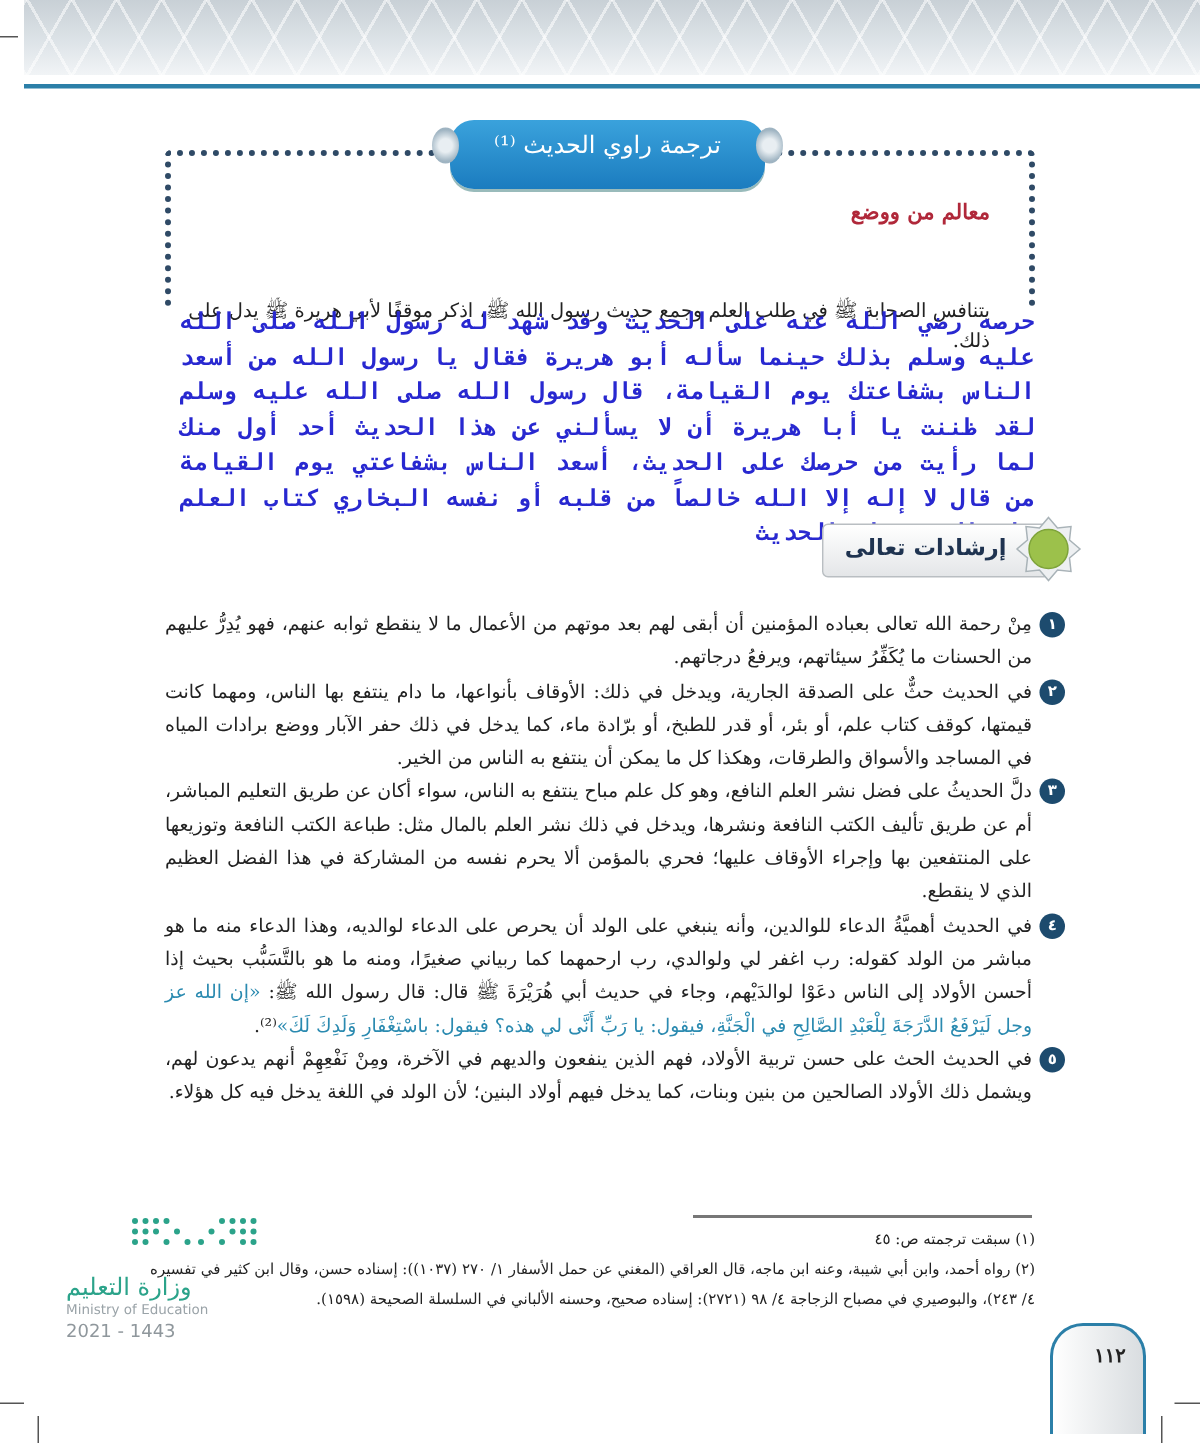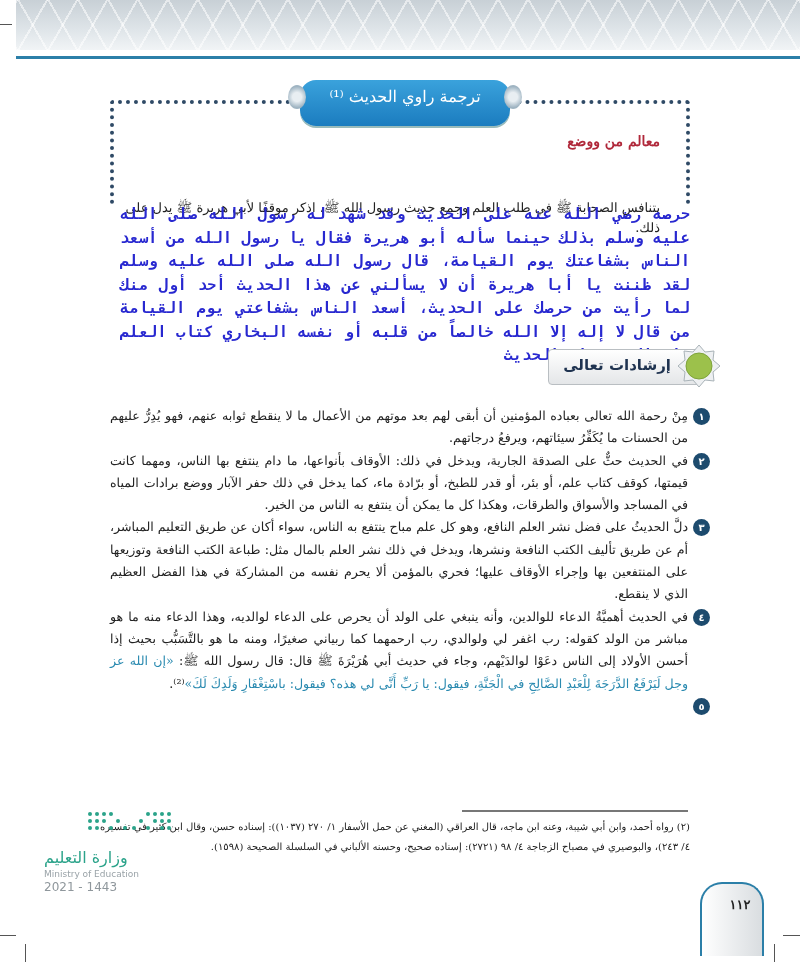--- a/index.html
+++ b/index.html
@@ -77,25 +77,27 @@
   <div class="point">
     <span class="num">٣</span>
     <span>دلَّ الحديثُ على فضل نشر العلم النافع، وهو كل علم مباح ينتفع به الناس، سواء أكان عن طريق التعليم المباشر، أم عن طريق تأليف الكتب النافعة ونشرها، ويدخل في ذلك نشر العلم بالمال مثل: طباعة الكتب النافعة وتوزيعها على المنتفعين بها وإجراء الأوقاف عليها؛ فحري بالمؤمن ألا يحرم نفسه من المشاركة في هذا الفضل العظيم الذي لا ينقطع.</span>
   </div>
   <div class="point">
     <span class="num">٤</span>
     <span>في الحديث أهميَّةُ الدعاء للوالدين، وأنه ينبغي على الولد أن يحرص على الدعاء لوالديه، وهذا الدعاء منه ما هو مباشر من الولد كقوله: رب اغفر لي ولوالدي، رب ارحمهما كما ربياني صغيرًا، ومنه ما هو بالتَّسَبُّب بحيث إذا أحسن الأولاد إلى الناس دعَوْا لوالدَيْهم، وجاء في حديث أبي هُرَيْرَةَ ﷺ قال: قال رسول الله ﷺ: </span><span class="hadith">«إن الله عز وجل لَيَرْفَعُ الدَّرَجَةَ لِلْعَبْدِ الصَّالِحِ في الْجَنَّةِ، فيقول: يا رَبِّ أَنَّى لي هذه؟ فيقول: باسْتِغْفَارِ وَلَدِكَ لَكَ»</span><span>⁽²⁾.</span>
   </div>
   <div class="point">
     <span class="num">٥</span>
+    <span>في الحديث الحث على حسن تربية الأولاد، فهم الذين ينفعون والديهم في الآخرة، ومِنْ نَفْعِهِمْ أنهم يدعون لهم، ويشمل ذلك الأولاد الصالحين من بنين وبنات، كما يدخل فيهم أولاد البنين؛ لأن الولد في اللغة يدخل فيه كل هؤلاء.</span>
   </div>
 </div>
 
 <div class="fn-line"></div>
 <div class="footnotes">
+  <div>(١) سبقت ترجمته ص: ٤٥</div>
   <div>(٢) رواه أحمد، وابن أبي شيبة، وعنه ابن ماجه، قال العراقي (المغني عن حمل الأسفار ١/ ٢٧٠ (١٠٣٧)): إسناده حسن، وقال ابن كثير في تفسيره ٤/ ٢٤٣)، والبوصيري في مصباح الزجاجة ٤/ ٩٨ (٢٧٢١): إسناده صحيح، وحسنه الألباني في السلسلة الصحيحة (١٥٩٨).</div>
 </div>
 
 <div class="logo-dots">
   <span style="left:0;top:0"></span>
     <span style="left:7px;top:0"></span>
     <span style="left:14px;top:0"></span>
     <span style="left:21px;top:0"></span>
   <span style="left:58px;top:0"></span>
     <span style="left:65px;top:0"></span>

